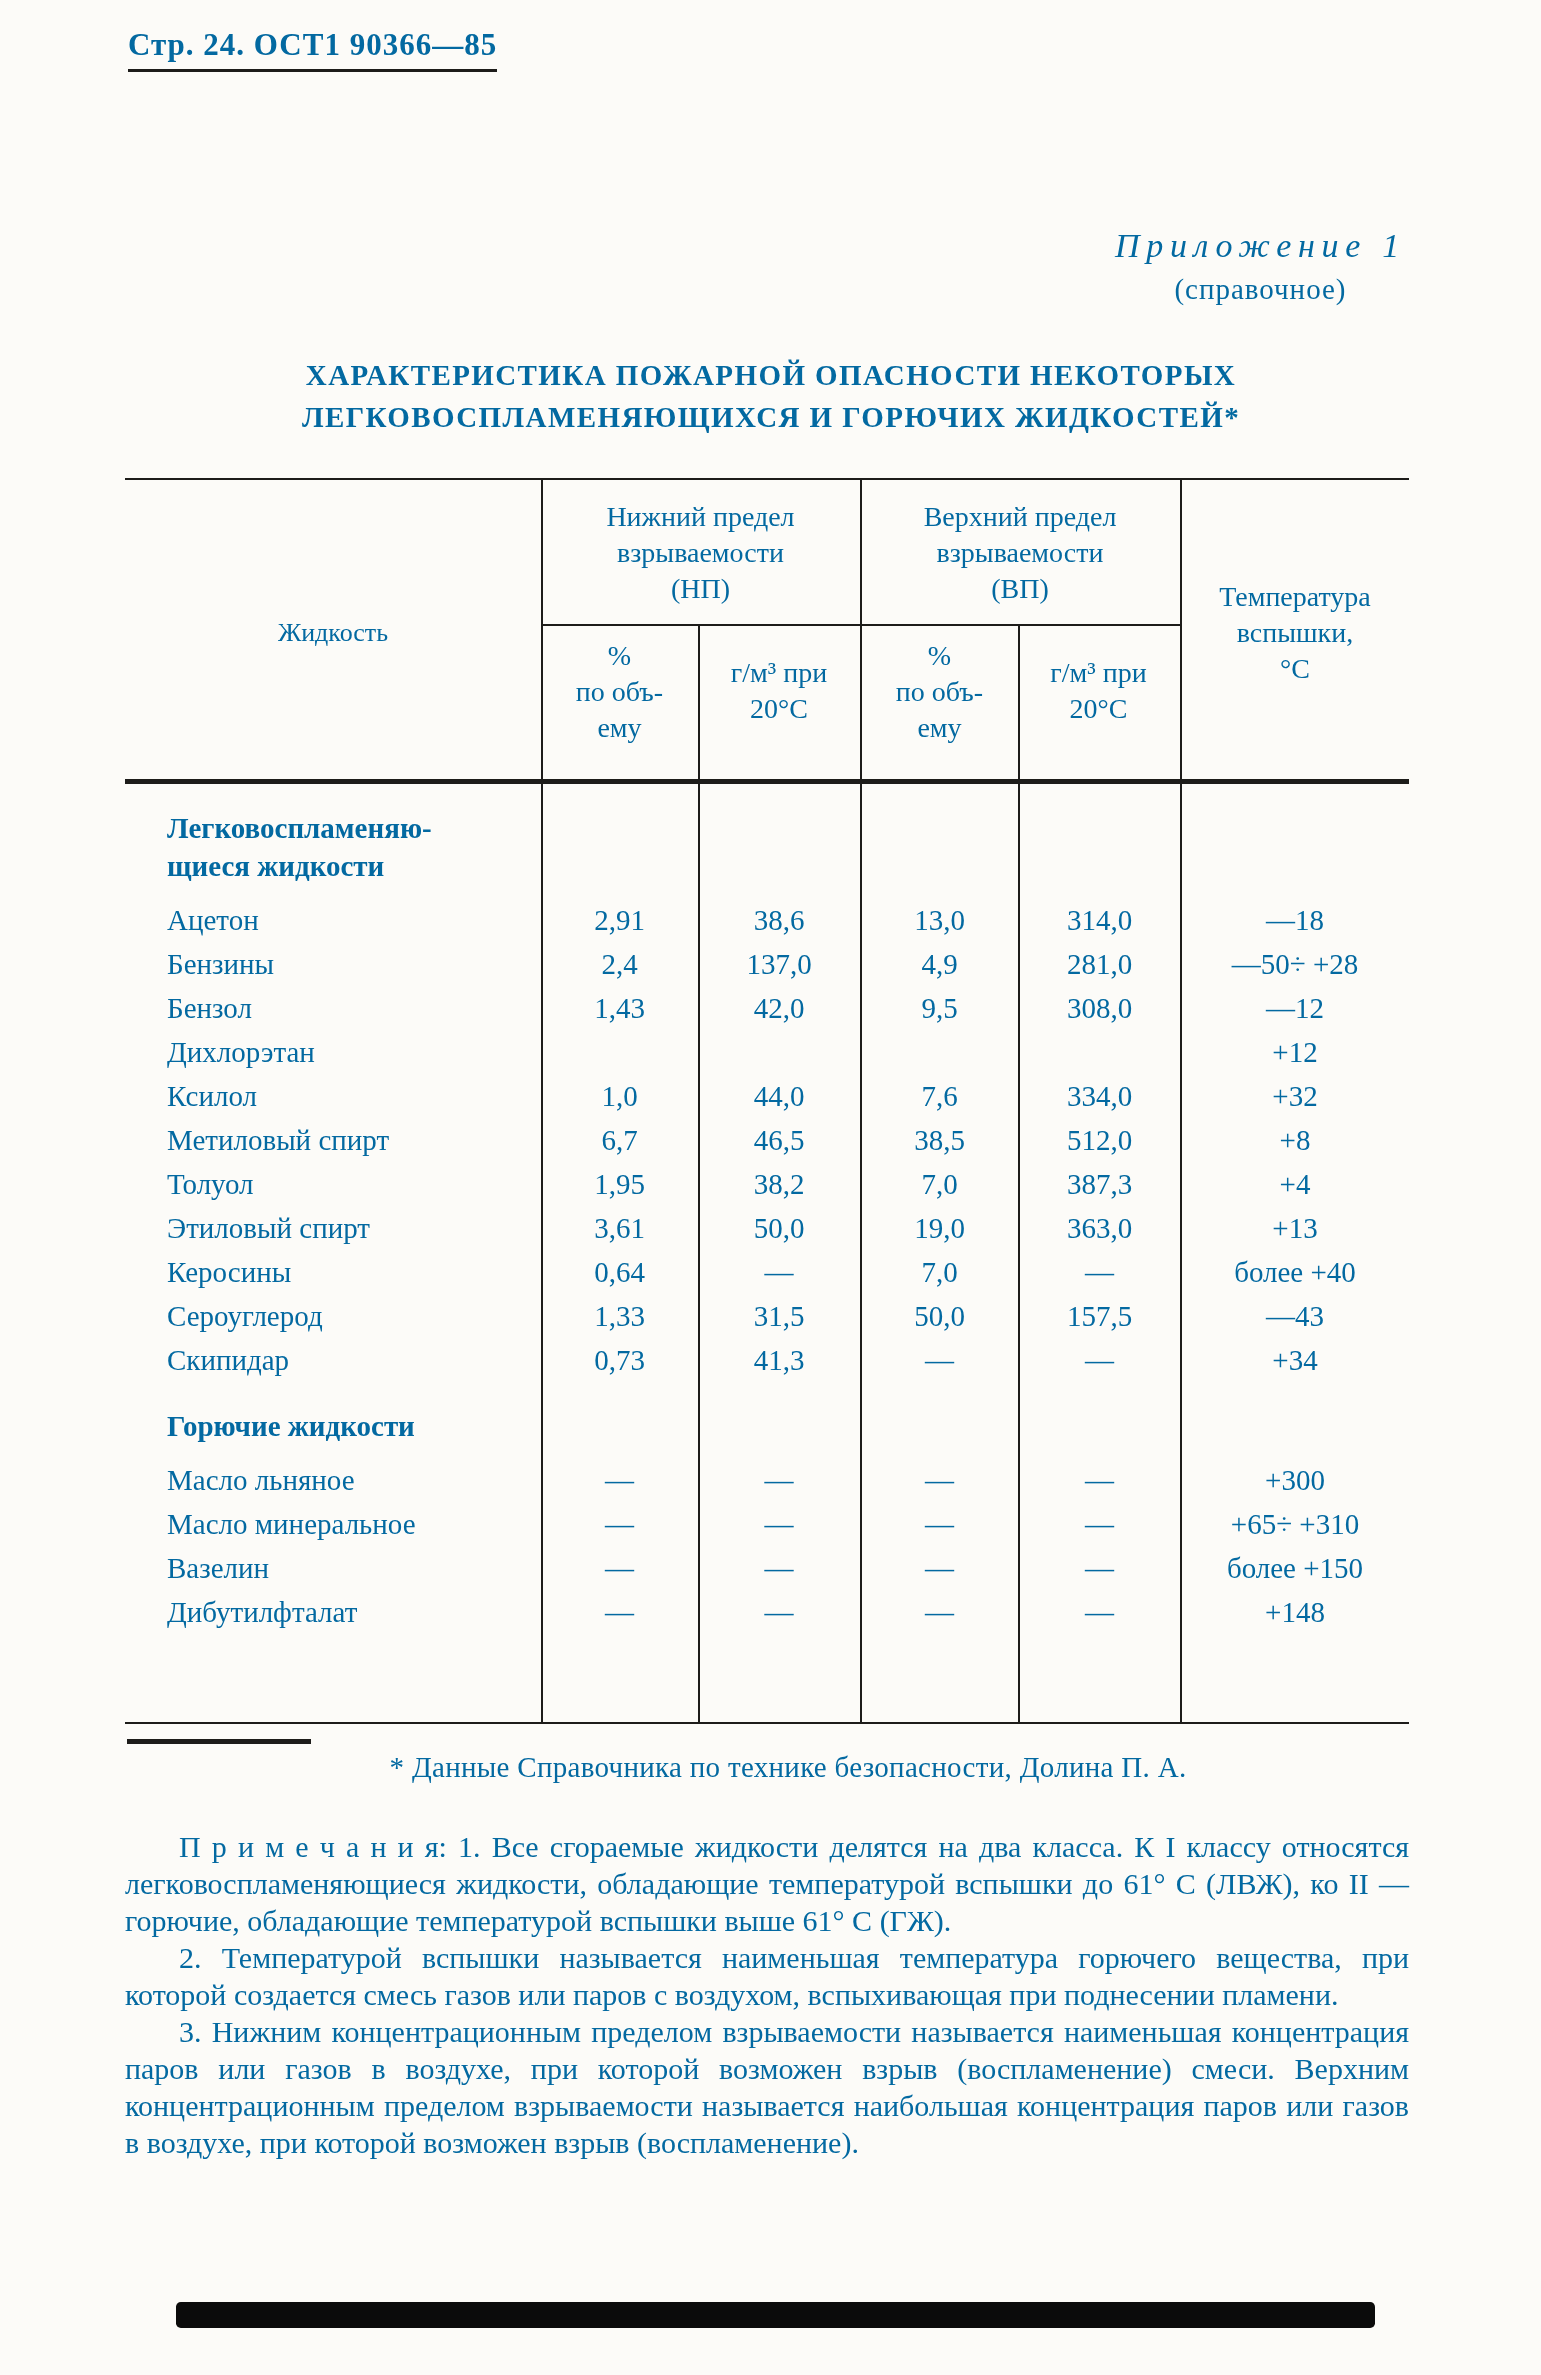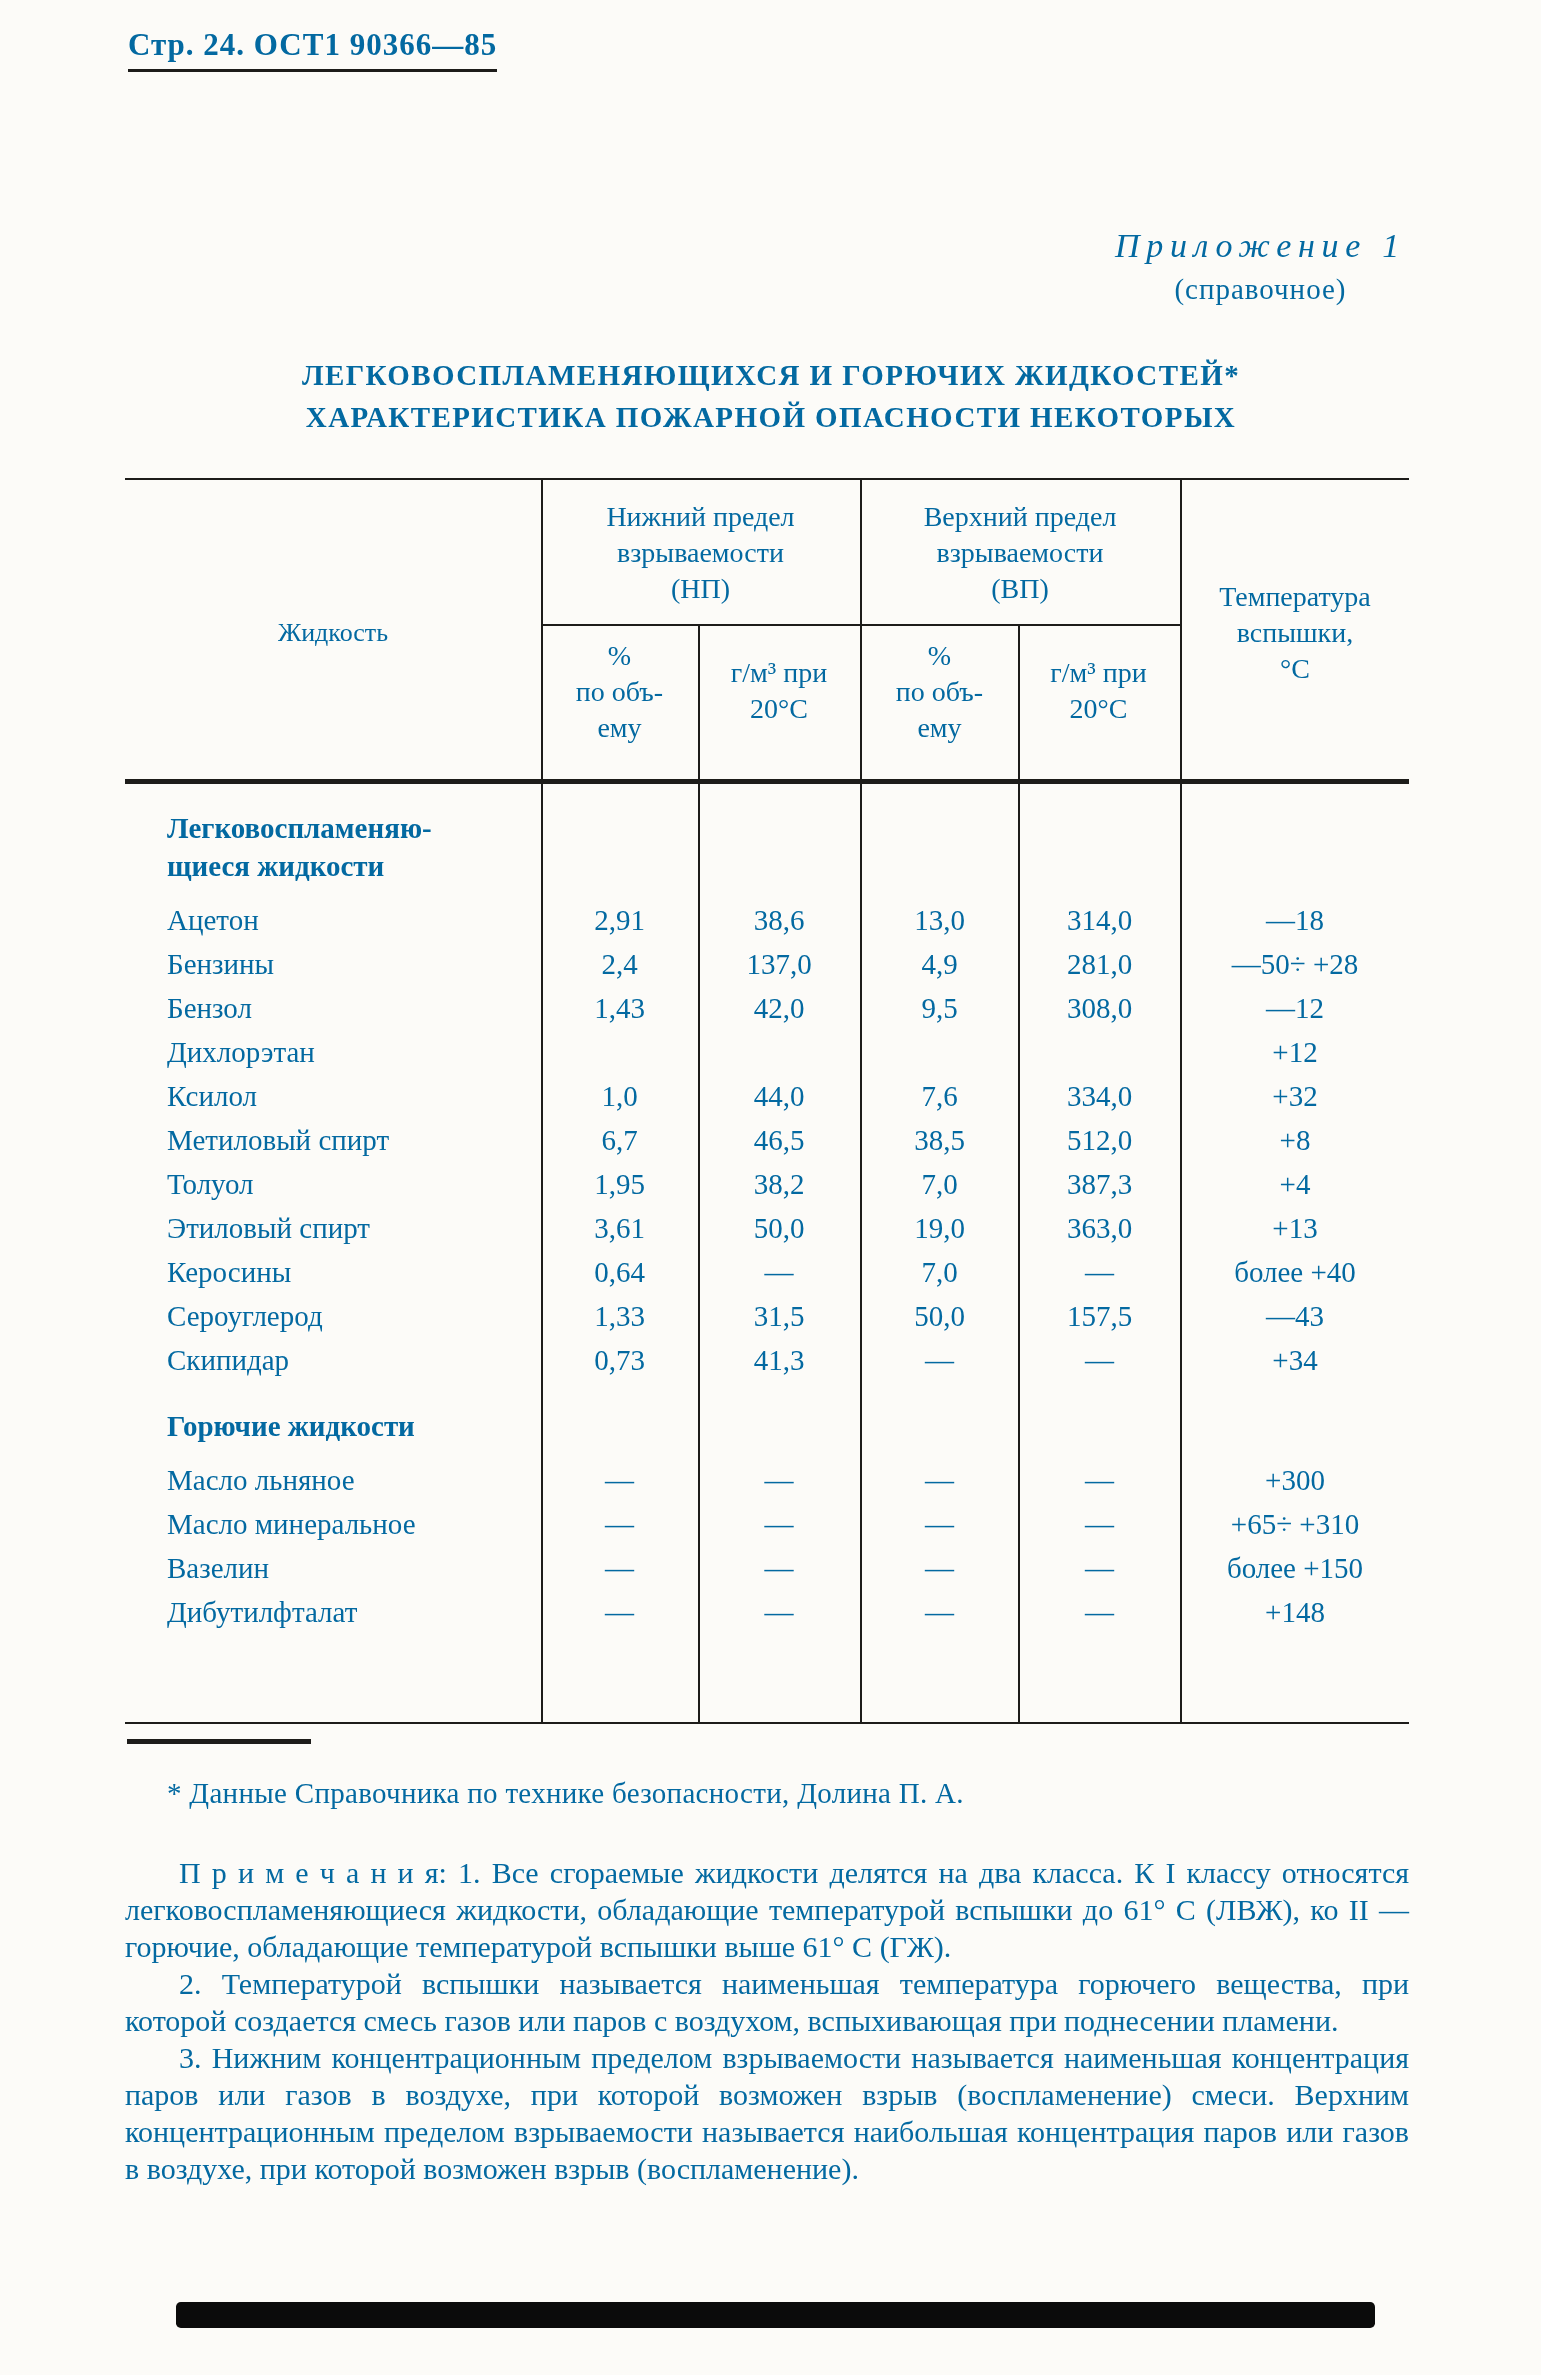--- a/index.html
+++ b/index.html
@@ -53,41 +53,41 @@
   .trow { display:grid; grid-template-columns:416px 157px 162px 159px 161px 230px; }
   .data-row { height:44px; align-items:center; }
   .cell { font-size:29px; }
   .cell.name { padding-left:42px; }
   .cell.num { text-align:center; }
   .section-heading { padding:25px 0 13.4px 0; }
   .heading-text { font-weight:700; padding-left:42px; white-space:pre-line; font-size:29px; line-height:38px; }
 
   
   .footnote-rule { width:184px; height:4.8px; background:#1d1c1a; margin:15.4px 0 0 1.9px; }
-  .footnote { margin-top:33px; font-size:29px; padding-left:42px; letter-spacing:0.3px; }
+  .footnote { margin-top:7px; font-size:29px; padding-left:42px; letter-spacing:0.3px;text-align:center; }
   .notes { margin-top:44px; font-size:30px; line-height:37px; text-align:justify; }
   .notes p { text-indent:54px; }
 
   .scan-bar { position:absolute; left:176px; top:2302px; width:1199px; height:26px; background:#0b0b0b; border-radius:4.8px; }
 </style>
 </head>
 <body>
 
 <div class="page">
 
   <div class="doc-header">Стр. 24. ОСТ1 90366—85</div>
 
   <div class="appendix">
     <div class="appendix-line1">Приложение 1</div>
     <div class="appendix-line2">(справочное)</div>
   </div>
 
   <div class="doc-title">
+    <div>ХАРАКТЕРИСТИКА ПОЖАРНОЙ ОПАСНОСТИ НЕКОТОРЫХ</div>
     <div>ЛЕГКОВОСПЛАМЕНЯЮЩИХСЯ И ГОРЮЧИХ ЖИДКОСТЕЙ*</div>
-    <div>ХАРАКТЕРИСТИКА ПОЖАРНОЙ ОПАСНОСТИ НЕКОТОРЫХ</div>
   </div>
 
   <div class="content">
 
     <div class="thead">
       <div class="th th-liquid">Жидкость</div>
       <div class="th th-lower">Нижний предел
 взрываемости
 (НП)</div>
       <div class="th th-upper">Верхний предел

